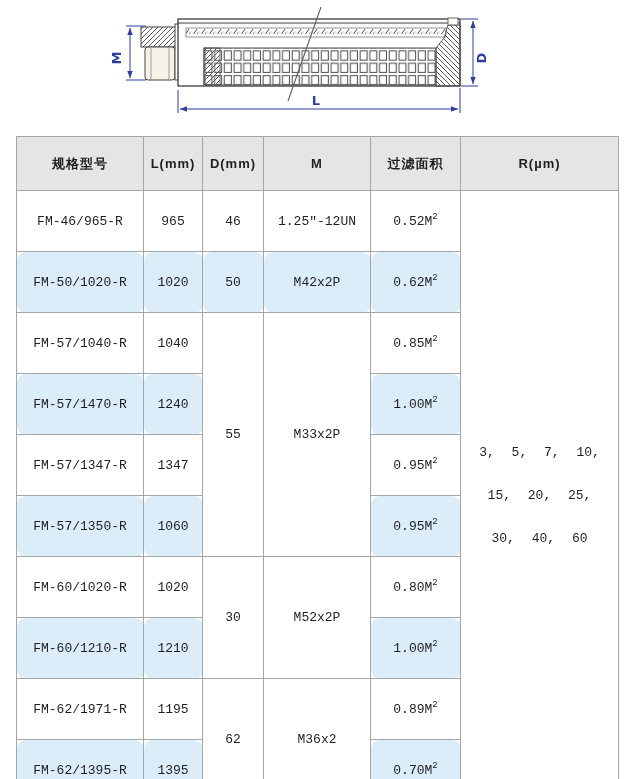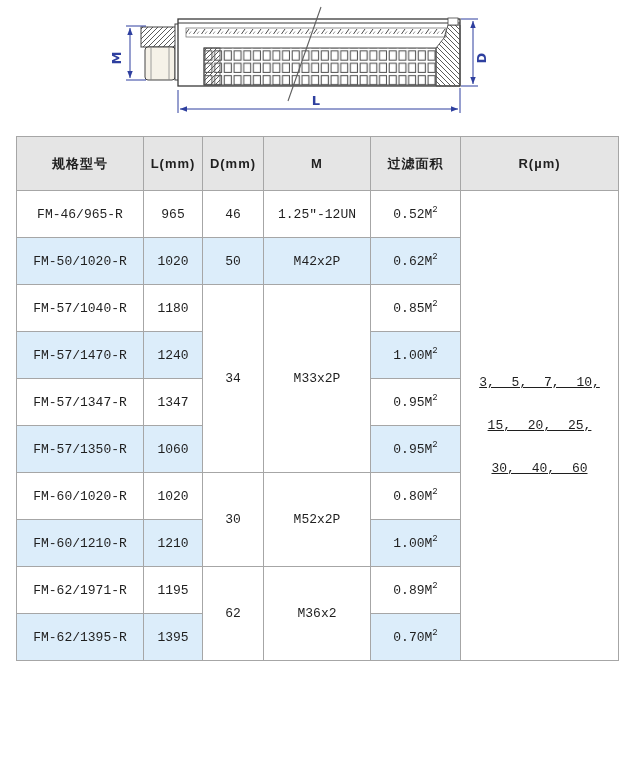--- a/index.html
+++ b/index.html
@@ -27,25 +27,25 @@
     border:1px solid var(--border);
     text-align:center;vertical-align:middle;
     padding:0;overflow:hidden;
   }
   .spec-table th{
     background:var(--header-bg);
     height:54px;font-size:13px;font-weight:bold;
     font-family:"Liberation Sans","DejaVu Sans",sans-serif;
     letter-spacing:1px;
   }
-  .spec-table td{height:47px;font-size:13px;}
-  td.shade-cell{background:var(--shade);}
+  .spec-table td{height:61px;font-size:13px;}
+  td.shade-cell{background:var(--shade);border-radius:9px;}
   td sup{font-size:9px;line-height:0;vertical-align:6px;}
   .r-cell{font-size:13px;}
-  .r-line{line-height:43px;word-spacing:9px;white-space:nowrap;text-decoration:underline;}
+  .r-line{line-height:43px;word-spacing:9px;white-space:nowrap;}
   svg text.dim{
     font-family:"DejaVu Sans","Liberation Sans",sans-serif;
     font-weight:bold;font-size:13px;fill:var(--dim);
   }
 </style>
 </head>
 <body>
 
 <div class="diagram-wrap">
   <svg width="634" height="134" viewBox="0 0 634 134">
@@ -145,22 +145,22 @@
       </tr>
       <tr>
         <td class="shade-cell">FM-50/1020-R</td>
         <td class="shade-cell">1020</td>
         <td class="shade-cell">50</td>
         <td class="shade-cell">M42x2P</td>
         <td class="shade-cell"><span>0.62M</span><sup>2</sup></td>
       </tr>
       <tr>
         <td>FM-57/1040-R</td>
-        <td>1180</td>
-        <td rowspan="4">34</td>
+        <td>1040</td>
+        <td rowspan="4">55</td>
         <td rowspan="4">M33x2P</td>
         <td><span>0.85M</span><sup>2</sup></td>
       </tr>
       <tr>
         <td class="shade-cell">FM-57/1470-R</td>
         <td class="shade-cell">1240</td>
         <td class="shade-cell"><span>1.00M</span><sup>2</sup></td>
       </tr>
       <tr>
         <td>FM-57/1347-R</td>

